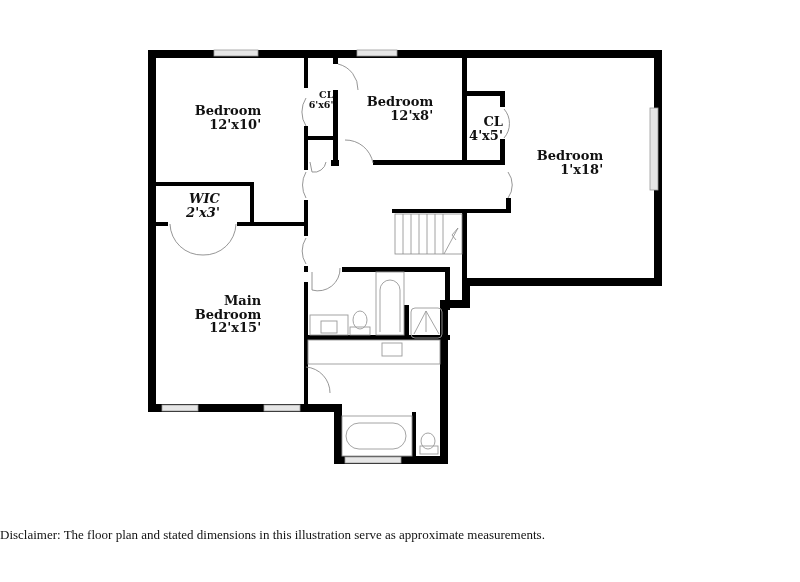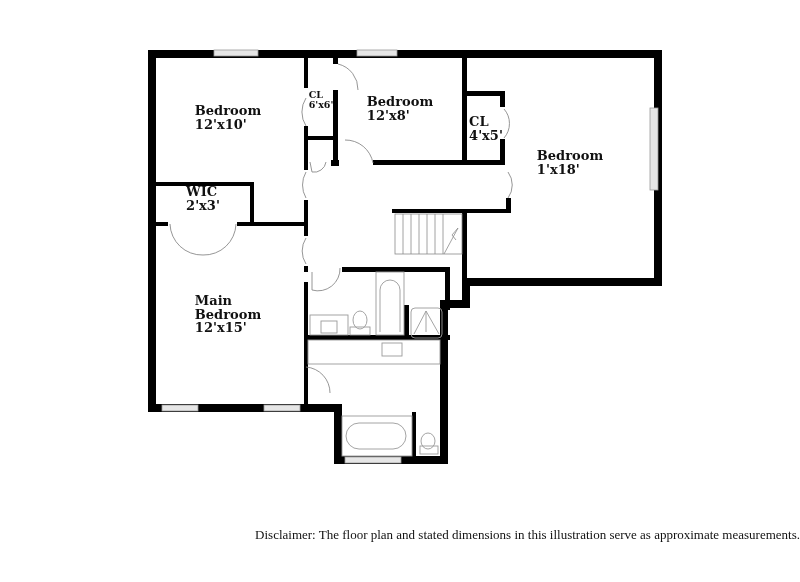--- a/index.html
+++ b/index.html
@@ -1,22 +1,22 @@
 <!DOCTYPE html>
 <html><head>
 <meta charset="utf-8">
 <style>
   html, body { margin:0; padding:0; background:#ffffff; }
   body { width:800px; height:582px; position:relative; overflow:hidden; font-family:"DejaVu Serif", serif; }
   #plan { position:absolute; left:0; top:0; width:800px; height:582px; }
-  .lbl { position:absolute; text-align:left; font-family:"DejaVu Serif", serif; font-weight:bold; color:#111; line-height:1.05; transform:translateX(-50%); white-space:nowrap; }
+  .lbl { position:absolute; text-align:right; font-family:"DejaVu Serif", serif; font-weight:bold; color:#111; line-height:1.05; transform:translateX(-50%); white-space:nowrap; }
   .lbl span { display:block; }
   .l13 { font-size:13px; }
   .l10 { font-size:9.5px; }
-  .disclaimer { position:absolute; left:0; width:800px; top:527px; text-align:right; font-family:"Liberation Serif", serif; font-size:13px; color:#111; line-height:16px; }
+  .disclaimer { position:absolute; left:0; width:800px; top:527px; text-align:left; font-family:"Liberation Serif", serif; font-size:13px; color:#111; line-height:16px; }
   .disclaimer span { display:block; }
 </style>
 </head>
 <body>
 
 <svg id="plan" viewBox="0 0 800 582" xmlns="http://www.w3.org/2000/svg">
 
   <g fill="#000">
 
     <rect x="148" y="50" width="514" height="8"></rect>
@@ -155,21 +155,21 @@
   <span>12'x8'</span>
 </div>
 <div class="lbl l13" style="left:486px; top:115px;">
   <span>CL</span>
   <span>4'x5'</span>
 </div>
 <div class="lbl l13" style="left:570px; top:149px;">
   <span>Bedroom</span>
   <span>1'x18'</span>
 </div>
-<div class="lbl l13" style="left:203px; top:185px;">
+<div class="lbl l13" style="left:203px; top:192px;font-style:italic;">
   <span>WIC</span>
   <span>2'x3'</span>
 </div>
 <div class="lbl l13" style="left:228px; top:294px;">
   <span>Main</span>
   <span>Bedroom</span>
   <span>12'x15'</span>
 </div>
 
 <div class="disclaimer">

